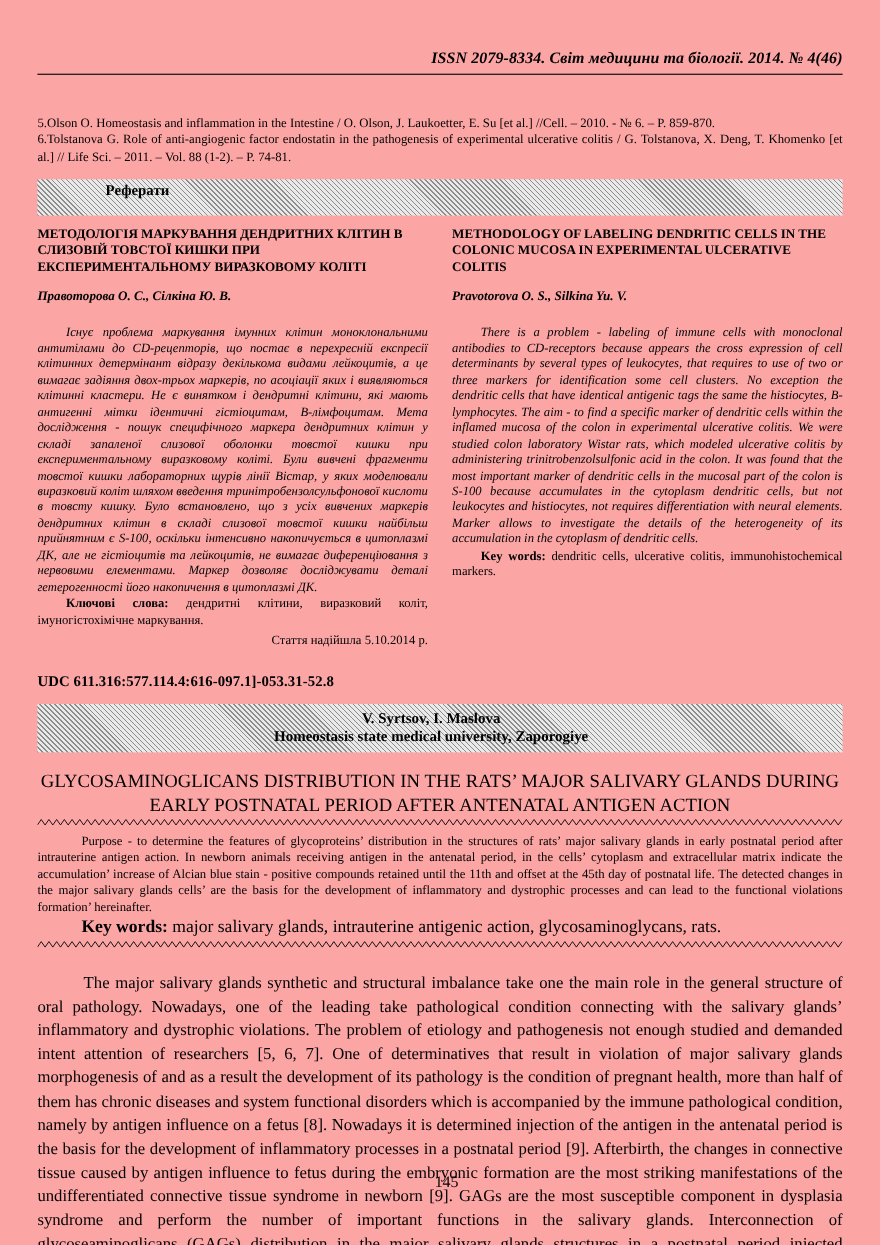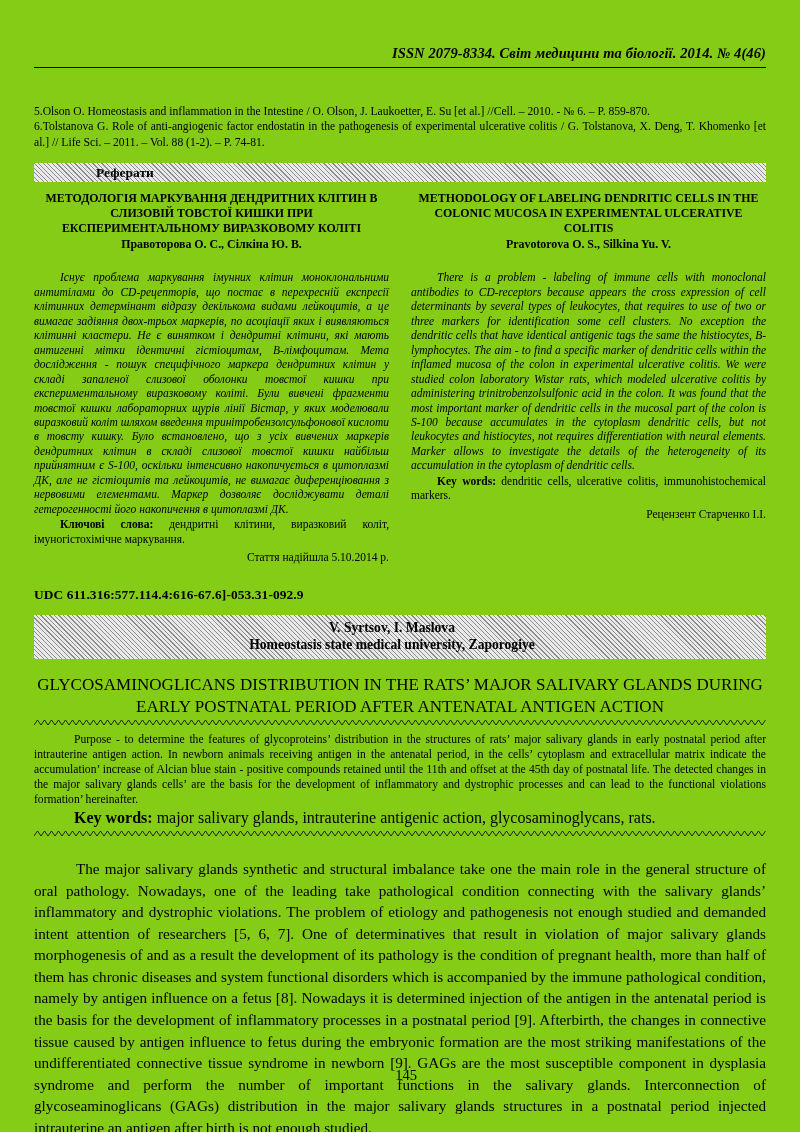--- a/index.html
+++ b/index.html
@@ -9,21 +9,21 @@
   }
   body {
     font-family: "Liberation Serif", "DejaVu Serif", serif;
     color: #000000;
   }
   .page {
     position: relative;
     width: 800px;
     height: 1132px;
     margin: 0 auto;
-    background: #84cc16;
+    background: #fca5a5;
     box-sizing: border-box;
     padding: 0 34px;
     overflow: hidden;
   }
 
   
   .running-head {
     padding-top: 46px;
     text-align: right;
     font-size: 14.5px;
@@ -58,21 +58,21 @@
         45deg,
         rgba(0,0,0,0.40) 0px,
         rgba(0,0,0,0.40) 0.9px,
         rgba(255,255,255,0) 0.9px,
         rgba(255,255,255,0) 3.2px
       );
     border: 0;
     text-align: center;
   }
   .banner-abstracts {
-    height: 19px;
+    height: 33px;
     line-height: 19px;
     font-weight: bold;
     font-size: 13.5px;
     text-align: left;
     padding-left: 62px;
     box-sizing: border-box;
   }
   .banner-abstracts span {
     background: transparent;
   }
@@ -88,32 +88,33 @@
   .abstract-cols {
     display: flex;
     gap: 22px;
     margin-top: 9px;
   }
   .abstract-col {
     width: 50%;
     box-sizing: border-box;
   }
   .ab-title {
-    text-align: center;
+    text-align: left;
     font-weight: bold;
     font-size: 11.9px;
     line-height: 1.26;
     text-transform: uppercase;
   }
   .ab-authors {
-    text-align: center;
+    text-align: left;
     font-weight: bold;
     font-size: 11.9px;
     line-height: 1.26;
-    margin-top: 1px;
+    margin-top: 12px;
+    font-style: italic;
   }
   .ab-body {
     font-size: 11.5px;
     line-height: 1.26;
     text-align: justify;
     text-indent: 26px;
     margin-top: 18px;
     font-style: italic;
   }
   .ab-keywords {
@@ -219,26 +220,25 @@
     </div>
 
     <div class="abstract-col">
       <div class="ab-title">METHODOLOGY OF LABELING DENDRITIC CELLS IN THE COLONIC MUCOSA IN EXPERIMENTAL ULCERATIVE COLITIS</div>
       <div class="ab-authors">Pravotorova O. S., Silkina Yu. V.</div>
       <div class="ab-body">There is a problem - labeling of immune cells with monoclonal antibodies to CD-receptors because appears the cross expression of cell determinants by several types of leukocytes, that requires to use of two or three markers for identification some cell clusters. No exception the dendritic cells that have identical antigenic tags the same the histiocytes, B-lymphocytes. The aim - to find a specific marker of dendritic cells within the inflamed mucosa of the colon in experimental ulcerative colitis. We were studied colon laboratory Wistar rats, which modeled ulcerative colitis by administering trinitrobenzolsulfonic acid in the colon. It was found that the most important marker of dendritic cells in the mucosal part of the colon is S-100 because accumulates in the cytoplasm dendritic cells, but not leukocytes and histiocytes, not requires differentiation with neural elements. Marker allows to investigate the details of the heterogeneity of its accumulation in the cytoplasm of dendritic cells.</div>
       <div class="ab-keywords">
         <b class="inline-bold">Key words:</b>
         <span>dendritic cells, ulcerative colitis, immunohistochemical markers.</span>
       </div>
-      <div class="ab-note">Рецензент Старченко І.І.</div>
     </div>
 
   </div>
 
-  <div class="udc">UDC 611.316:577.114.4:616-67.6]-053.31-092.9</div>
+  <div class="udc">UDC 611.316:577.114.4:616-097.1]-053.31-52.8</div>
 
   <div class="banner banner-authors">
     <div>V. Syrtsov, I. Maslova</div>
     <div>Homeostasis state medical university, Zaporogiye</div>
   </div>
 
   <div class="article-title">GLYCOSAMINOGLICANS DISTRIBUTION IN THE RATS’ MAJOR SALIVARY GLANDS DURING EARLY POSTNATAL PERIOD AFTER ANTENATAL ANTIGEN ACTION</div>
 
   <svg class="zigzag-svg" viewBox="0 0 732 9" preserveAspectRatio="none">
     <path d="M0 7 L3.5 2 L7 7 L10.5 2 L14 7 L17.5 2 L21 7 L24.5 2 L28 7 L31.5 2 L35 7 L38.5 2 L42 7 L45.5 2 L49 7 L52.5 2 L56 7 L59.5 2 L63 7 L66.5 2 L70 7 L73.5 2 L77 7 L80.5 2 L84 7 L87.5 2 L91 7 L94.5 2 L98 7 L101.5 2 L105 7 L108.5 2 L112 7 L115.5 2 L119 7 L122.5 2 L126 7 L129.5 2 L133 7 L136.5 2 L140 7 L143.5 2 L147 7 L150.5 2 L154 7 L157.5 2 L161 7 L164.5 2 L168 7 L171.5 2 L175 7 L178.5 2 L182 7 L185.5 2 L189 7 L192.5 2 L196 7 L199.5 2 L203 7 L206.5 2 L210 7 L213.5 2 L217 7 L220.5 2 L224 7 L227.5 2 L231 7 L234.5 2 L238 7 L241.5 2 L245 7 L248.5 2 L252 7 L255.5 2 L259 7 L262.5 2 L266 7 L269.5 2 L273 7 L276.5 2 L280 7 L283.5 2 L287 7 L290.5 2 L294 7 L297.5 2 L301 7 L304.5 2 L308 7 L311.5 2 L315 7 L318.5 2 L322 7 L325.5 2 L329 7 L332.5 2 L336 7 L339.5 2 L343 7 L346.5 2 L350 7 L353.5 2 L357 7 L360.5 2 L364 7 L367.5 2 L371 7 L374.5 2 L378 7 L381.5 2 L385 7 L388.5 2 L392 7 L395.5 2 L399 7 L402.5 2 L406 7 L409.5 2 L413 7 L416.5 2 L420 7 L423.5 2 L427 7 L430.5 2 L434 7 L437.5 2 L441 7 L444.5 2 L448 7 L451.5 2 L455 7 L458.5 2 L462 7 L465.5 2 L469 7 L472.5 2 L476 7 L479.5 2 L483 7 L486.5 2 L490 7 L493.5 2 L497 7 L500.5 2 L504 7 L507.5 2 L511 7 L514.5 2 L518 7 L521.5 2 L525 7 L528.5 2 L532 7 L535.5 2 L539 7 L542.5 2 L546 7 L549.5 2 L553 7 L556.5 2 L560 7 L563.5 2 L567 7 L570.5 2 L574 7 L577.5 2 L581 7 L584.5 2 L588 7 L591.5 2 L595 7 L598.5 2 L602 7 L605.5 2 L609 7 L612.5 2 L616 7 L619.5 2 L623 7 L626.5 2 L630 7 L633.5 2 L637 7 L640.5 2 L644 7 L647.5 2 L651 7 L654.5 2 L658 7 L661.5 2 L665 7 L668.5 2 L672 7 L675.5 2 L679 7 L682.5 2 L686 7 L689.5 2 L693 7 L696.5 2 L700 7 L703.5 2 L707 7 L710.5 2 L714 7 L717.5 2 L721 7 L724.5 2 L728 7 L731.5 2" fill="none" stroke="#000" stroke-width="0.8"></path>

